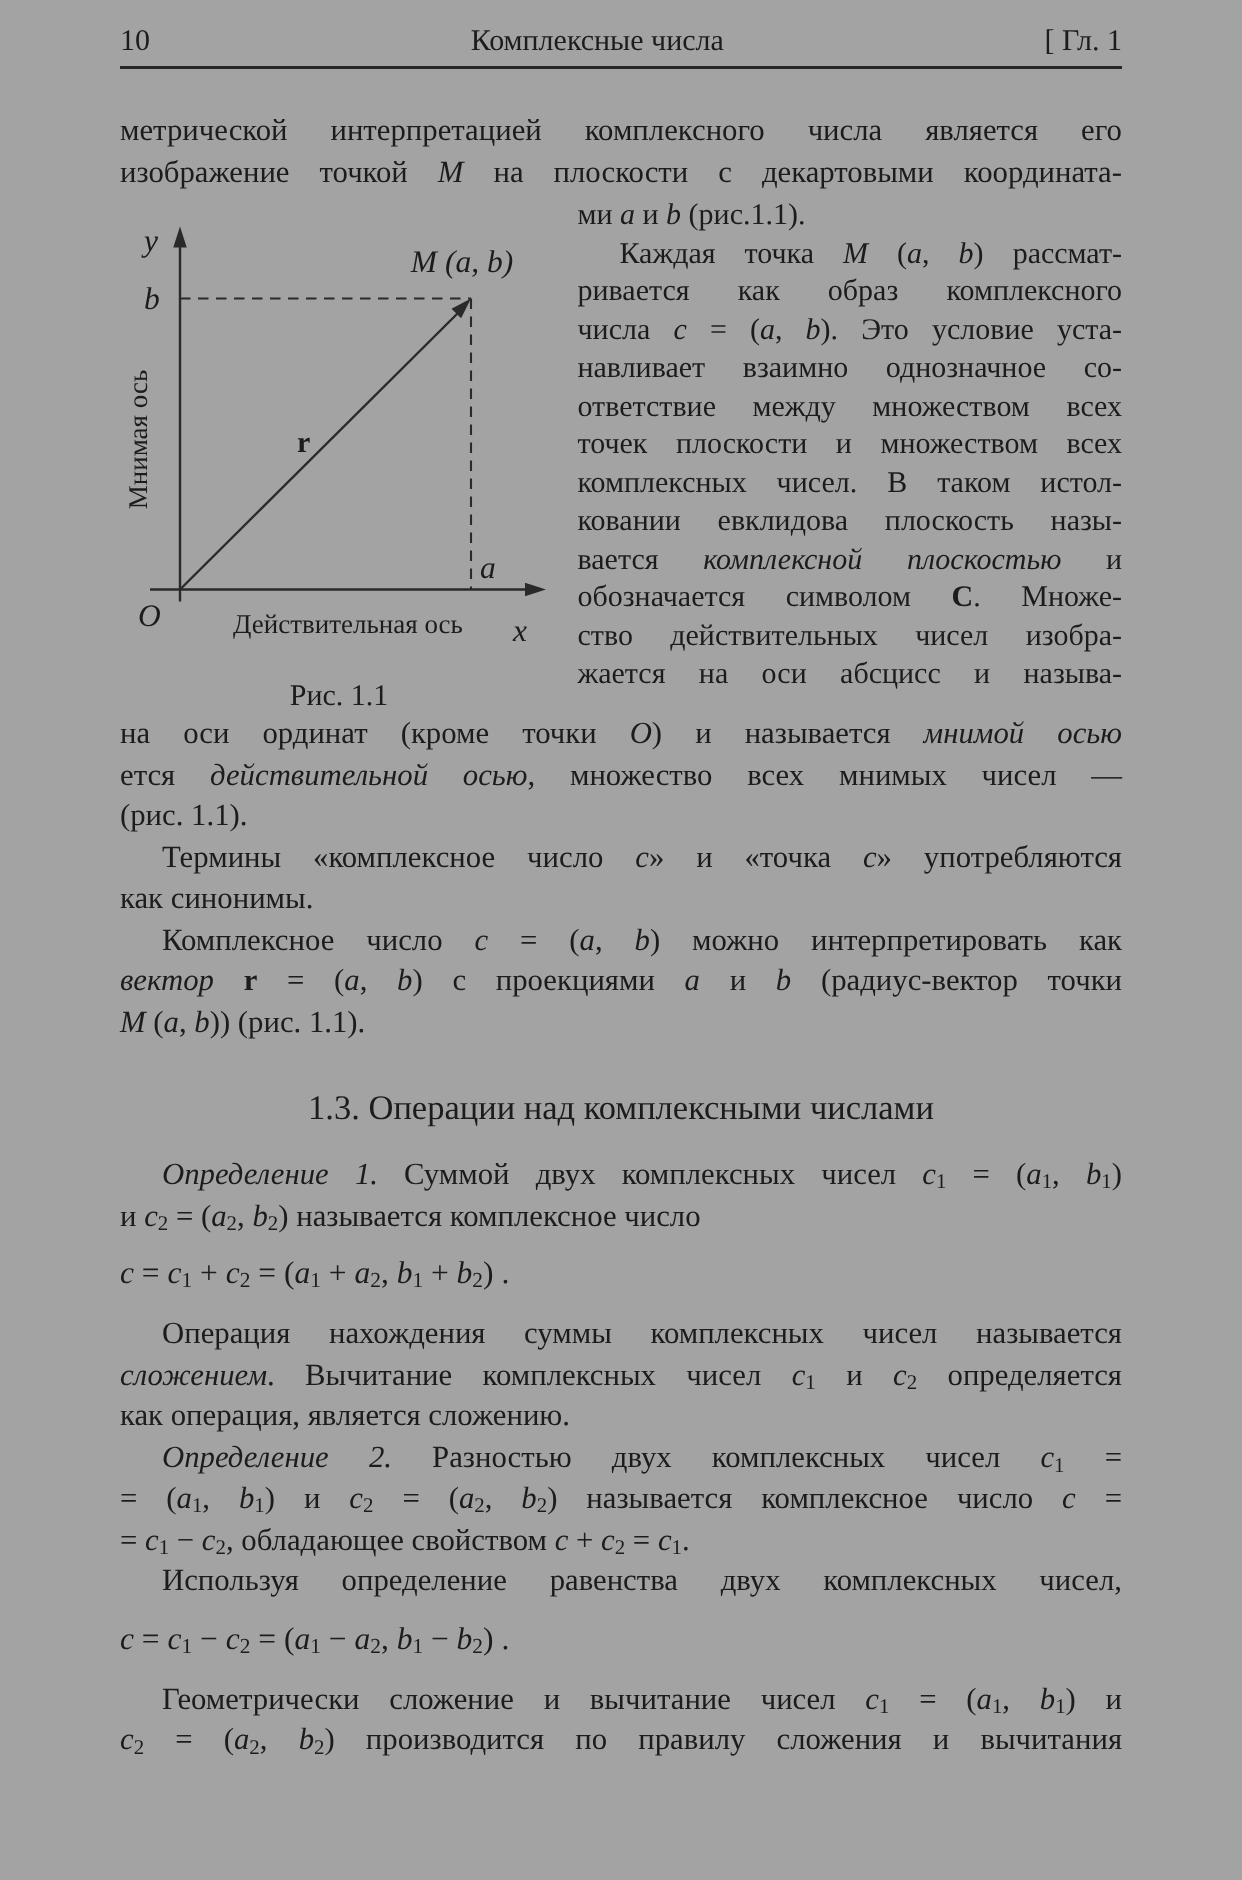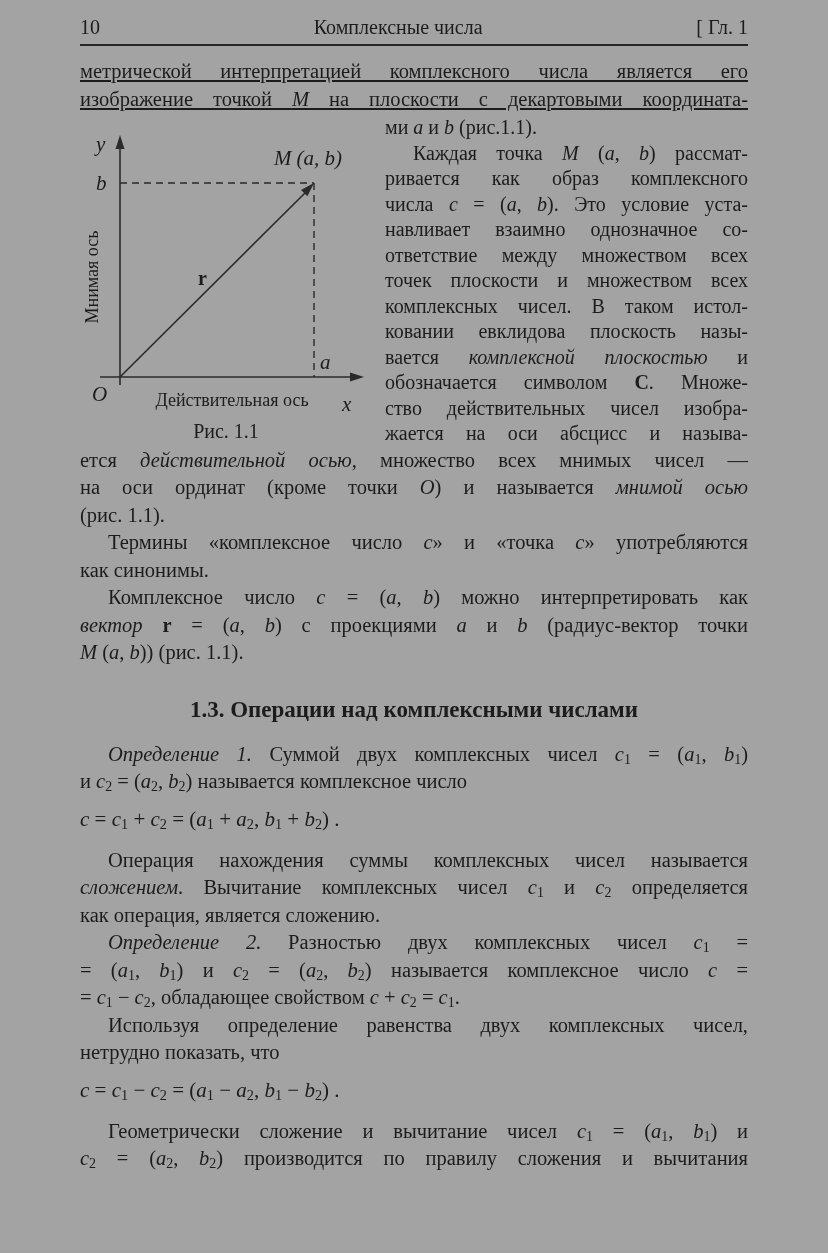--- a/index.html
+++ b/index.html
@@ -12,40 +12,40 @@
     overflow:hidden;
   }
   .content{position:absolute;left:80px;top:14px;width:668px;}
   .pg-header{
     display:flex;justify-content:space-between;align-items:baseline;
     font-size:20px;line-height:26px;
     border-bottom:2px solid #262626;
     padding-bottom:4px;
   }
   .pg-header .running{}
-  .body-block{margin-top:12px;text-decoration:underline;}
+  .body-block{margin-top:28px;}
   .line{
     font-size:20.5px;line-height:27.5px;
     text-align:justify;text-align-last:justify;
     white-space:normal;
   }
   .line.end{text-align-last:left;}
   .line.indent{text-indent:28px;}
   .it{font-style:italic;}
   .bd{font-weight:bold;}
   .bi{font-weight:normal;font-style:italic;}
   sub{font-size:0.68em;vertical-align:-0.22em;line-height:0;}
   .figrow{display:flex;margin-top:2px;}
   .figure{width:292px;flex:0 0 292px;}
   .figure svg{display:block;margin-top:12px;}
-  .figcaption{text-align:center;font-size:20px;margin-top:1px;}
+  .figcaption{text-align:center;font-size:20px;margin-top:18px;}
   .rightcol{width:363px;margin-left:auto;}
   .rightcol .line{font-size:20px;line-height:25.5px;}
   .section-heading{
-    text-align:center;font-weight:bold;font-size:23px;line-height:30px;
+    text-align:center;font-weight:normal;font-size:23px;line-height:30px;
     margin:28px 0 16px 0;
   }
   .formula{
     text-align:left;font-size:21px;line-height:27px;
     margin:10px 0 14px 0;
   }
   svg text{
     font-family:"Liberation Serif","DejaVu Serif",serif;
     fill:#1c1c1c;font-size:21px;
   }
@@ -112,22 +112,22 @@
         <div class="line">комплексных чисел. В таком истол-</div>
         <div class="line">ковании евклидова плоскость назы-</div>
         <div class="line">вается <span class="it">комплексной плоскостью</span> и</div>
         <div class="line">обозначается символом <span class="bd">C</span>. Множе-</div>
         <div class="line">ство действительных чисел изобра-</div>
         <div class="line">жается на оси абсцисс и называ-</div>
       </div>
     </div>
 
     <div>
+      <div class="line">на оси ординат (кроме точки <span class="it">O</span>) и называется <span class="it">мнимой осью</span></div>
       <div class="line">ется <span class="it">действительной осью</span>, множество всех мнимых чисел —</div>
-      <div class="line">на оси ординат (кроме точки <span class="it">O</span>) и называется <span class="it">мнимой осью</span></div>
       <div class="line end">(рис. 1.1).</div>
     </div>
 
     <div>
       <div class="line indent">Термины «комплексное число <span class="it">c</span>» и «точка <span class="it">c</span>» употребляются</div>
       <div class="line end">как синонимы.</div>
     </div>
 
     <div>
       <div class="line indent">Комплексное число <span class="it">c</span> = (<span class="it">a</span>, <span class="it">b</span>) можно интерпретировать как</div>
@@ -151,21 +151,20 @@
     </div>
 
     <div>
       <div class="line indent"><span class="bi">Определение 2.</span> Разностью двух комплексных чисел <span class="it">c</span><sub>1</sub> =</div>
       <div class="line">= (<span class="it">a</span><sub>1</sub>, <span class="it">b</span><sub>1</sub>) и <span class="it">c</span><sub>2</sub> = (<span class="it">a</span><sub>2</sub>, <span class="it">b</span><sub>2</sub>) называется комплексное число <span class="it">c</span> =</div>
       <div class="line end">= <span class="it">c</span><sub>1</sub> − <span class="it">c</span><sub>2</sub>, обладающее свойством <span class="it">c</span> + <span class="it">c</span><sub>2</sub> = <span class="it">c</span><sub>1</sub>.</div>
     </div>
 
     <div>
       <div class="line indent">Используя определение равенства двух комплексных чисел,</div>
-      <div class="line end">нетрудно показать, что</div>
     </div>
 
     <div class="formula"><span class="it">c</span> = <span class="it">c</span><sub>1</sub> − <span class="it">c</span><sub>2</sub> = (<span class="it">a</span><sub>1</sub> − <span class="it">a</span><sub>2</sub>, <span class="it">b</span><sub>1</sub> − <span class="it">b</span><sub>2</sub>) .</div>
 
     <div>
       <div class="line indent">Геометрически сложение и вычитание чисел <span class="it">c</span><sub>1</sub> = (<span class="it">a</span><sub>1</sub>, <span class="it">b</span><sub>1</sub>) и</div>
       <div class="line"><span class="it">c</span><sub>2</sub> = (<span class="it">a</span><sub>2</sub>, <span class="it">b</span><sub>2</sub>) производится по правилу сложения и вычитания</div>
     </div>
 
   </div>

